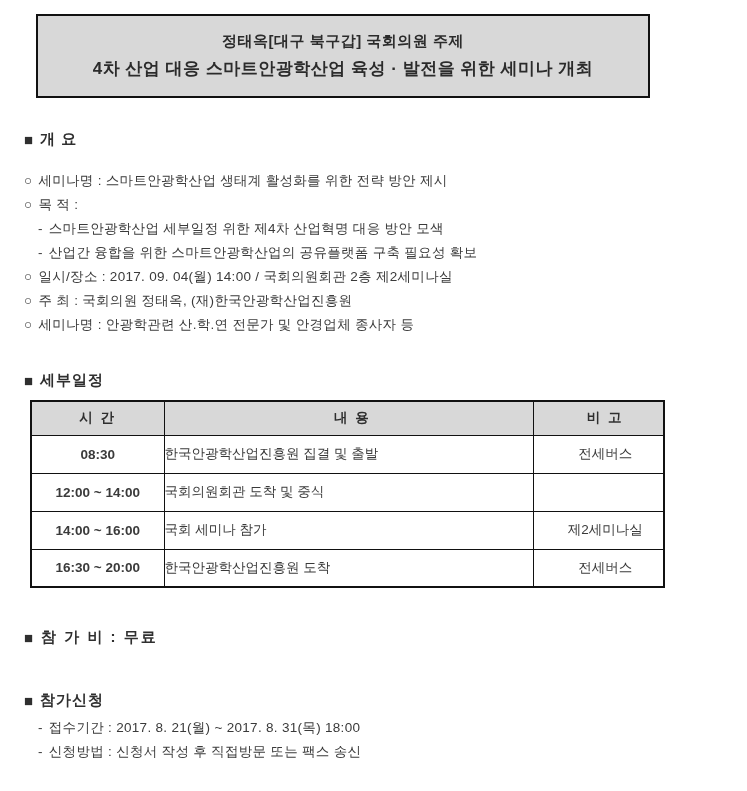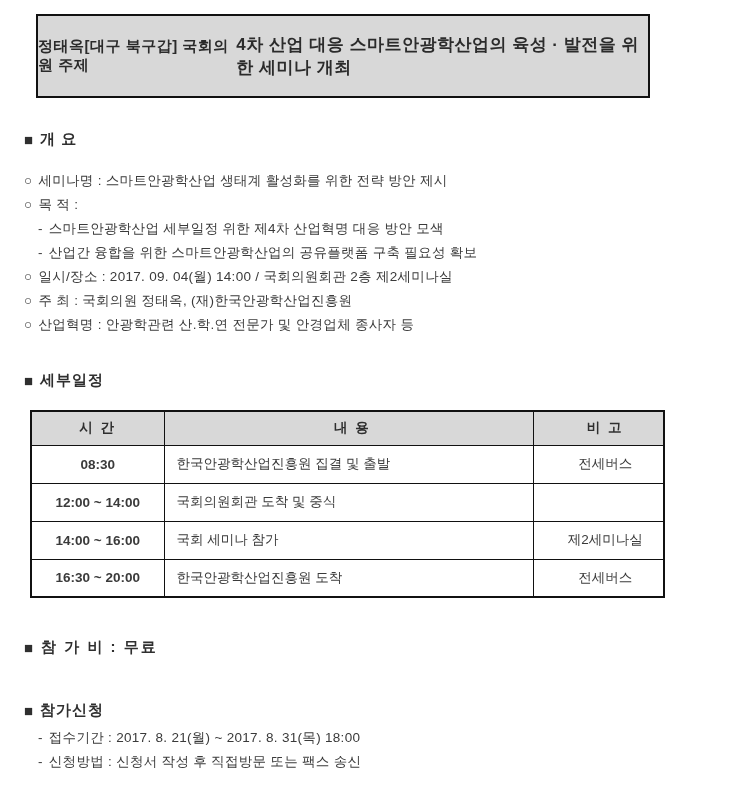--- a/index.html
+++ b/index.html
@@ -17,21 +17,21 @@
   }
 
   
   .title-box {
     margin: 14px 0 0 36px;
     width: 614px;
     height: 84px;
     background: #d8d8d8;
     border: 2px solid #111111;
     display: flex;
-    flex-direction: row;
+    flex-direction: column;
     align-items: center;
     justify-content: center;
     gap: 6px;
   }
   .title-line1 {
     font-size: 15px;
     font-weight: bold;
     color: #2b2b2b;
     letter-spacing: 0.5px;
   }
@@ -67,55 +67,55 @@
     white-space: nowrap;
   }
   .body-line .marker { margin-right: 6px; }
   .ov-list { margin-top: 20px; }
   .indent-cont { padding-left: 89px; }
   .indent-dash { padding-left: 14px; }
 
   
   .schedule-heading { margin-top: 34px; }
   table.schedule {
-    margin: 20px 0 0 6px;
+    margin: 10px 0 0 6px;
     width: 633px;
     border-collapse: collapse;
     border: 2px solid #111111;
     table-layout: fixed;
   }
   table.schedule th, table.schedule td {
     border: 1px solid #111111;
     font-size: 13.5px;
     color: #3a3a3a;
   }
   table.schedule th {
     background: #d8d8d8;
     height: 34px;
     font-weight: bold;
     letter-spacing: 2px;
     color: #2f2f2f;
   }
   table.schedule td { height: 38px; }
   .col-time  { width: 133px; text-align: center; font-weight: bold; }
-  .col-desc  { width: 369px; text-align: left; padding-left: 12px; }
+  .col-desc  { width: 369px; text-align: left; padding-left: 0; }
   .col-note  { width: 131px; text-align: center; padding-left: 14px; }
 
   .fee-heading { margin-top: 40px; letter-spacing: 2px; }
   .reg-heading { margin-top: 44px; }
   .reg-list { margin-top: 6px; padding-left: 14px; }
 </style>
 </head>
 <body>
 
 <div class="page">
 
   <div class="title-box">
     <div class="title-line1">정태옥[대구 북구갑] 국회의원 주제</div>
-    <div class="title-line2">4차 산업 대응 스마트안광학산업의 육성 · 발전을 위한 세미나 개최</div>
+    <div class="title-line2">4차 산업 대응 스마트안광학산업 육성 · 발전을 위한 세미나 개최</div>
   </div>
 
   <div class="content">
 
     <div class="section-heading overview-heading">
       <span class="sq-marker">■</span>
       <span>개 요</span>
     </div>
 
     <div class="ov-list">
@@ -131,21 +131,21 @@
       <div class="body-line indent-dash">
         <span class="marker">-</span><span>산업간 융합을 위한 스마트안광학산업의 공유플랫폼 구축 필요성 확보</span>
       </div>
       <div class="body-line">
         <span class="marker">○</span><span>일시/장소 : 2017. 09. 04(월) 14:00 / 국회의원회관 2층 제2세미나실</span>
       </div>
       <div class="body-line">
         <span class="marker">○</span><span>주 최 : 국회의원 정태옥, (재)한국안광학산업진흥원</span>
       </div>
       <div class="body-line">
-        <span class="marker">○</span><span>산업혁명 : 안광학관련 산.학.연 전문가 및 안경업체 종사자 등</span>
+        <span class="marker">○</span><span>세미나명 : 안광학관련 산.학.연 전문가 및 안경업체 종사자 등</span>
       </div>
     </div>
 
     <div class="section-heading schedule-heading">
       <span class="sq-marker">■</span>
       <span>세부일정</span>
     </div>
 
     <table class="schedule">
       <thead>

